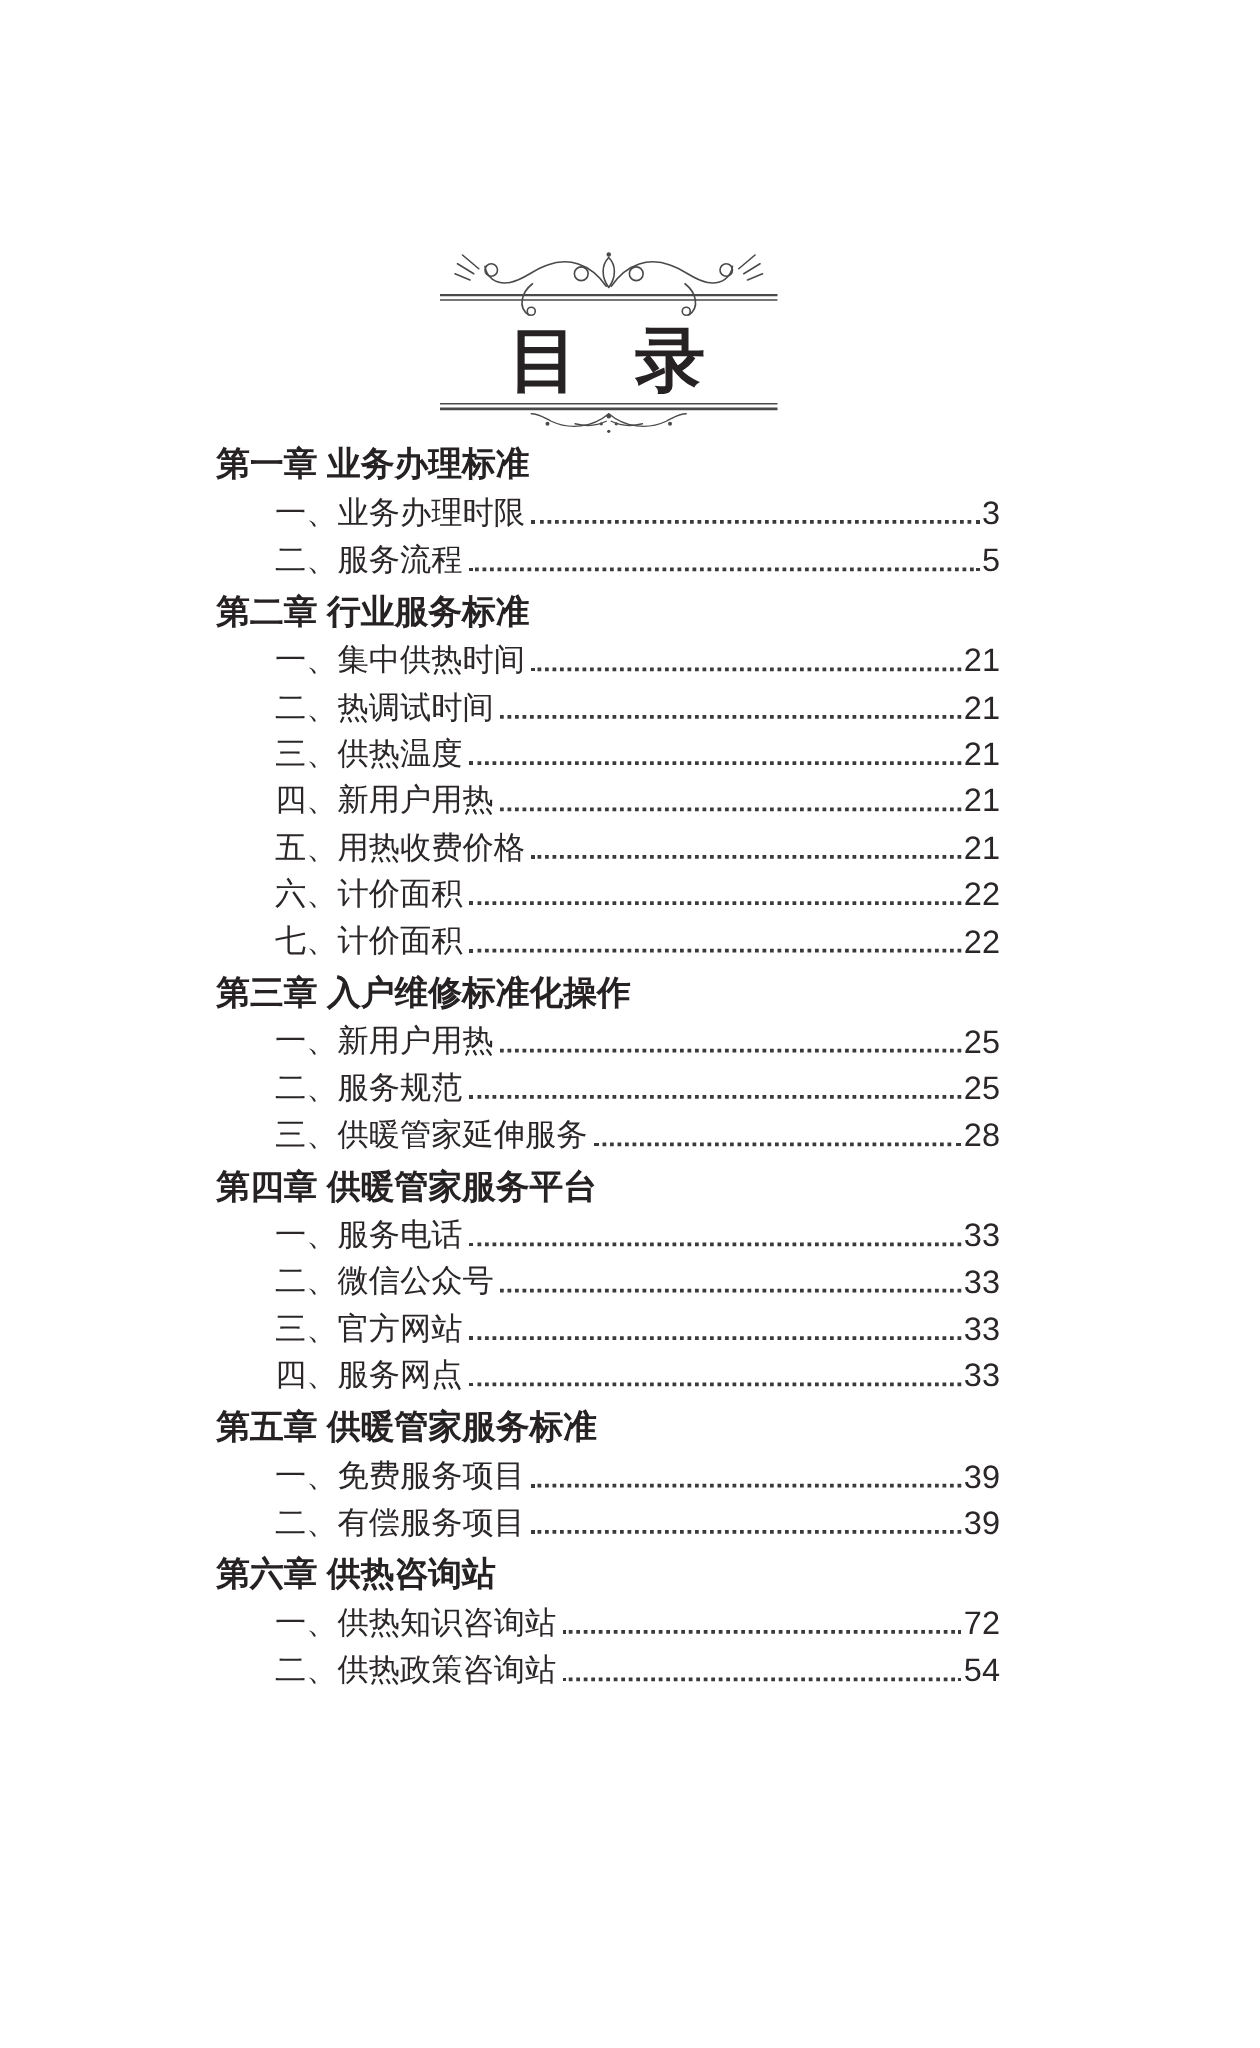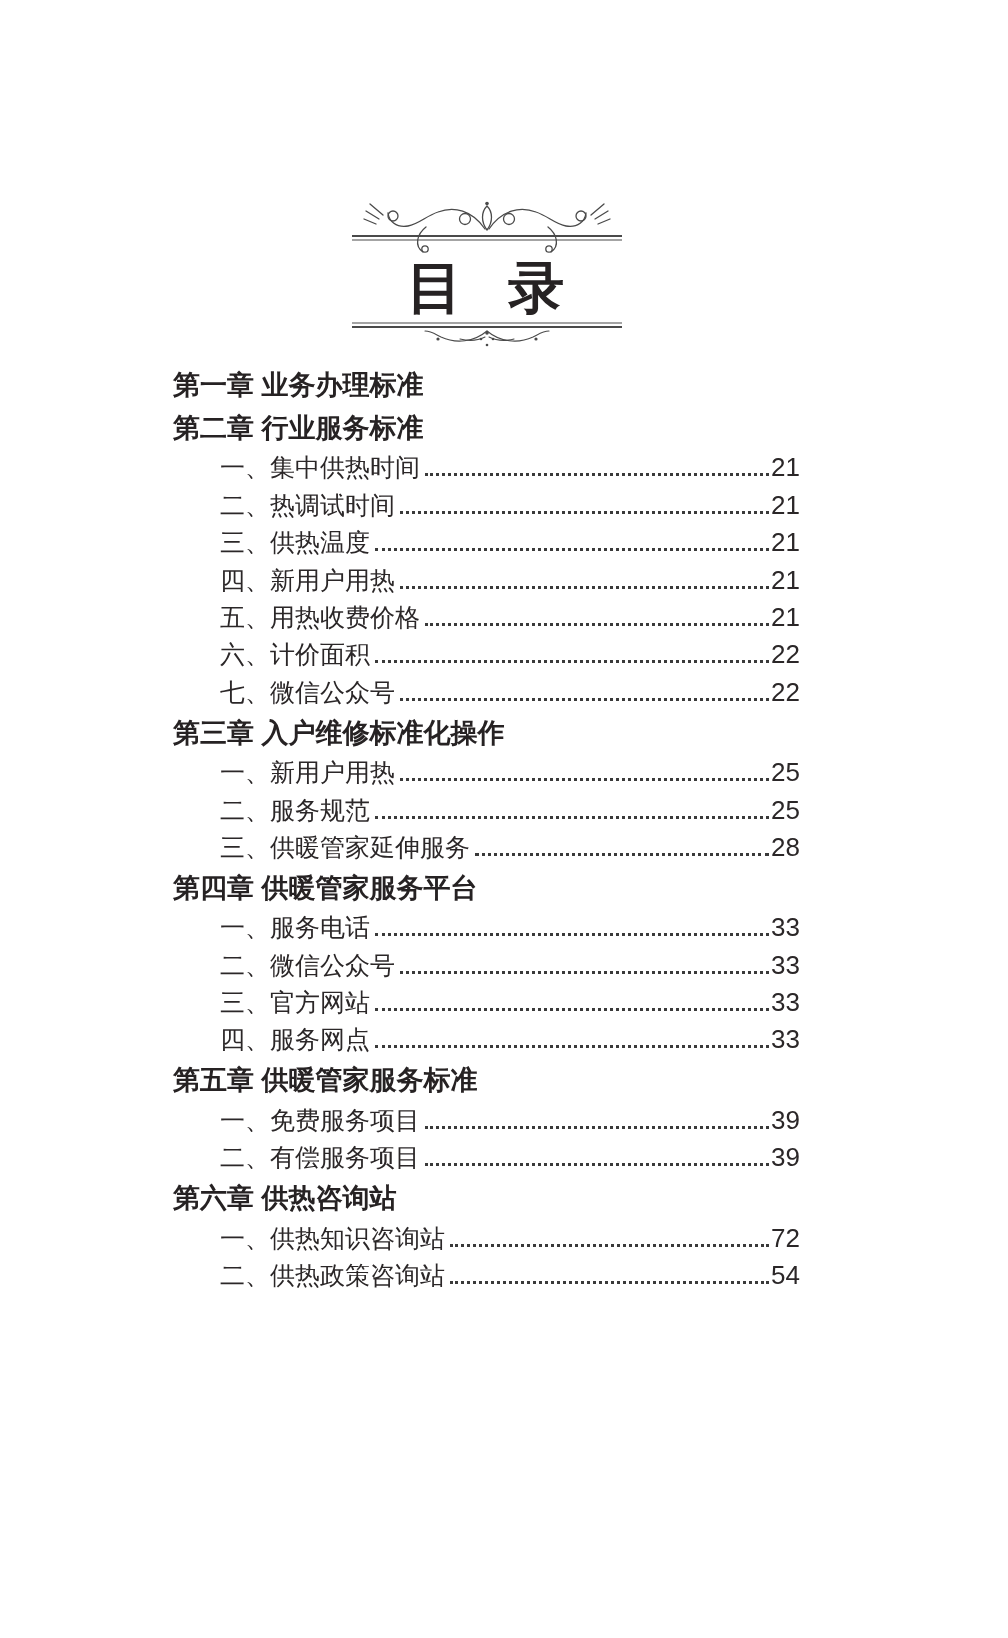--- a/index.html
+++ b/index.html
@@ -18,21 +18,21 @@
   .doc-title{
     margin:4px 0 0 0;
     text-align:center;
     font-size:56px;
     font-weight:700;
     line-height:60px;
     letter-spacing:2px;
     word-spacing:26px;
     color:#262223;
   }
-  .toc{margin-top:14px;}
+  .toc{margin-top:0;}
   .chapter{margin:0;}
   .chapter-title{
     font-size:27px;
     font-weight:700;
     line-height:38px;
     margin-top:5px;
     color:#262223;
     white-space:nowrap;
   }
   .chapter:first-child .chapter-title{margin-top:0;}
@@ -100,21 +100,31 @@
       <circle cx="135" cy="15" r="1.8" fill="#4a4a4a" stroke="none"></circle>
       <circle cx="129" cy="21" r="1.3" fill="#4a4a4a" stroke="none"></circle>
       <circle cx="141" cy="21" r="1.3" fill="#4a4a4a" stroke="none"></circle>
       <circle cx="135" cy="27" r="1.3" fill="#4a4a4a" stroke="none"></circle>
     </svg>
 
     <div class="toc">
   <div class="chapter">
     <div class="chapter-title">第一章 业务办理标准</div>
 
-
+  <div class="toc-row">
+    <span class="toc-label">一、业务办理时限</span>
+    <span class="dots"></span>
+    <span class="pnum">3</span>
+  </div>
+
+  <div class="toc-row">
+    <span class="toc-label">二、服务流程</span>
+    <span class="dots"></span>
+    <span class="pnum">5</span>
+  </div>
 </div>
 
   <div class="chapter">
     <div class="chapter-title">第二章 行业服务标准</div>
 
   <div class="toc-row">
     <span class="toc-label">一、集中供热时间</span>
     <span class="dots"></span>
     <span class="pnum">21</span>
   </div>
@@ -143,21 +153,21 @@
     <span class="pnum">21</span>
   </div>
 
   <div class="toc-row">
     <span class="toc-label">六、计价面积</span>
     <span class="dots"></span>
     <span class="pnum">22</span>
   </div>
 
   <div class="toc-row">
-    <span class="toc-label">七、微信公众号</span>
+    <span class="toc-label">七、计价面积</span>
     <span class="dots"></span>
     <span class="pnum">22</span>
   </div>
 </div>
 
   <div class="chapter">
     <div class="chapter-title">第三章 入户维修标准化操作</div>
 
   <div class="toc-row">
     <span class="toc-label">一、新用户用热</span>

